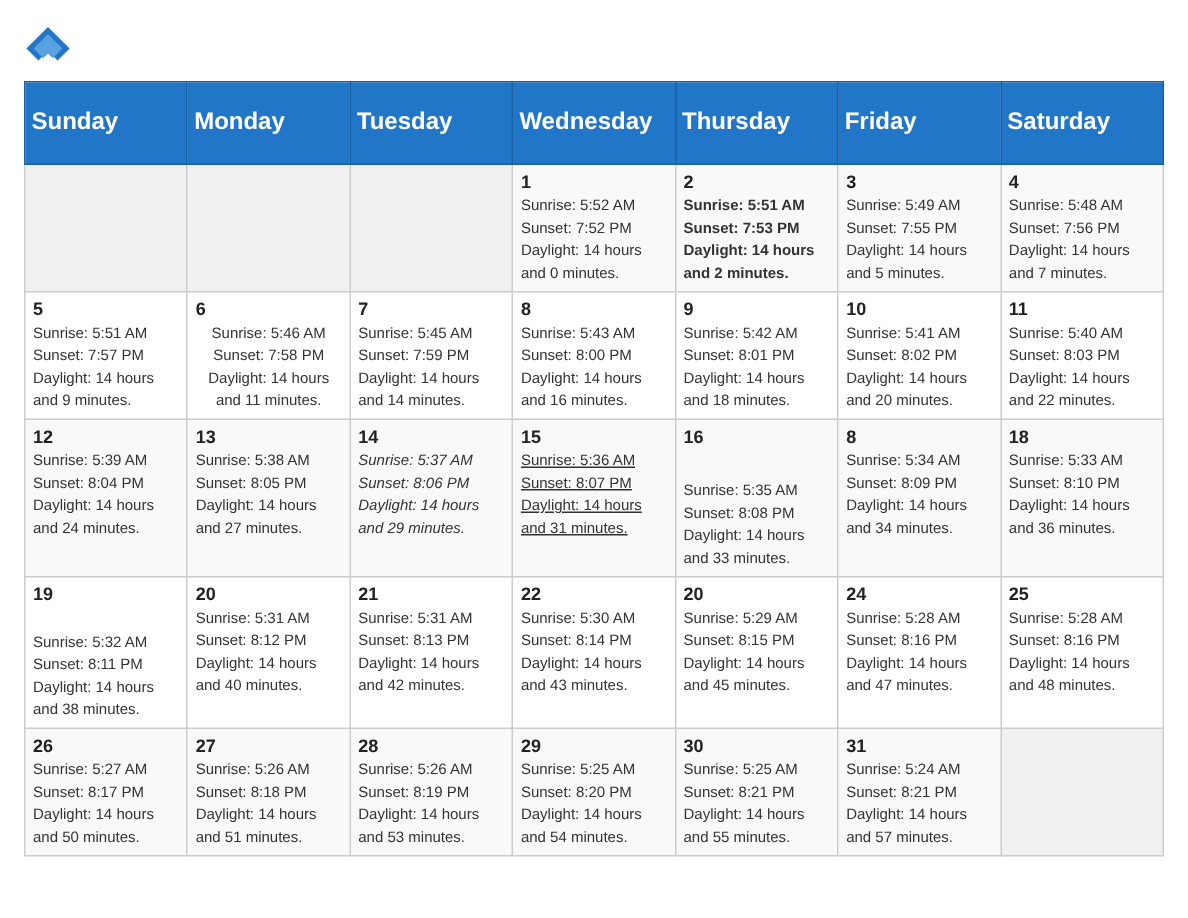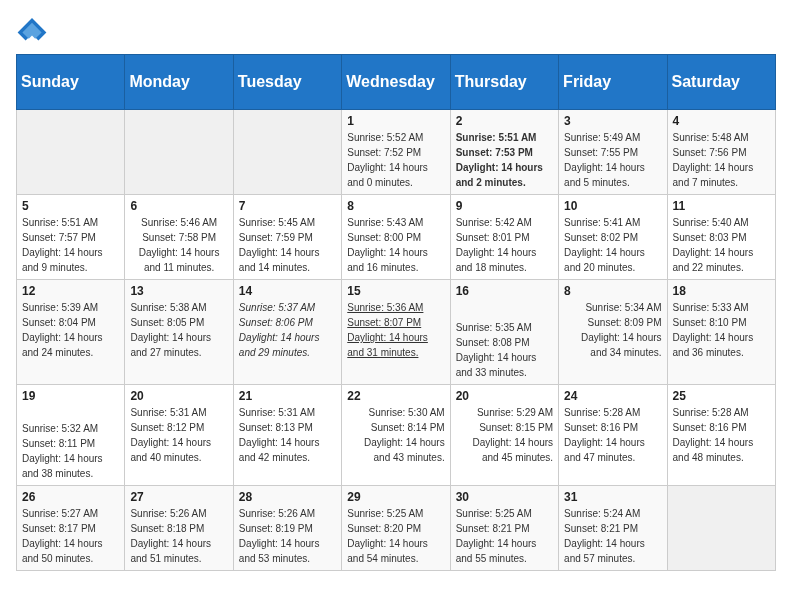--- a/index.html
+++ b/index.html
@@ -219,21 +219,21 @@
 Daylight: 14 hours and 31 minutes.</div>
         </td>
         <td>
           <span class="day-number">16</span>
           <div class="day-info" style="white-space: pre-line; margin-top: 22px;">Sunrise: 5:35 AM
 Sunset: 8:08 PM
 Daylight: 14 hours and 33 minutes.</div>
         </td>
         <td>
           <span class="day-number">8</span>
-          <div class="day-info" style="white-space: pre-line; text-align: right;">Sunrise: 5:34 AM
+          <div class="day-info" style="white-space: pre-line;">Sunrise: 5:34 AM
 Sunset: 8:09 PM
 Daylight: 14 hours and 34 minutes.</div>
         </td>
         <td>
           <span class="day-number">18</span>
           <div class="day-info" style="white-space: pre-line;">Sunrise: 5:33 AM
 Sunset: 8:10 PM
 Daylight: 14 hours and 36 minutes.</div>
         </td>
       </tr>
@@ -251,27 +251,27 @@
 Daylight: 14 hours and 40 minutes.</div>
         </td>
         <td>
           <span class="day-number">21</span>
           <div class="day-info" style="white-space: pre-line;">Sunrise: 5:31 AM
 Sunset: 8:13 PM
 Daylight: 14 hours and 42 minutes.</div>
         </td>
         <td>
           <span class="day-number">22</span>
-          <div class="day-info" style="white-space: pre-line; text-align: right;">Sunrise: 5:30 AM
+          <div class="day-info" style="white-space: pre-line;">Sunrise: 5:30 AM
 Sunset: 8:14 PM
 Daylight: 14 hours and 43 minutes.</div>
         </td>
         <td>
           <span class="day-number">20</span>
-          <div class="day-info" style="white-space: pre-line; text-align: right;">Sunrise: 5:29 AM
+          <div class="day-info" style="white-space: pre-line;">Sunrise: 5:29 AM
 Sunset: 8:15 PM
 Daylight: 14 hours and 45 minutes.</div>
         </td>
         <td>
           <span class="day-number">24</span>
           <div class="day-info" style="white-space: pre-line;">Sunrise: 5:28 AM
 Sunset: 8:16 PM
 Daylight: 14 hours and 47 minutes.</div>
         </td>
         <td>

